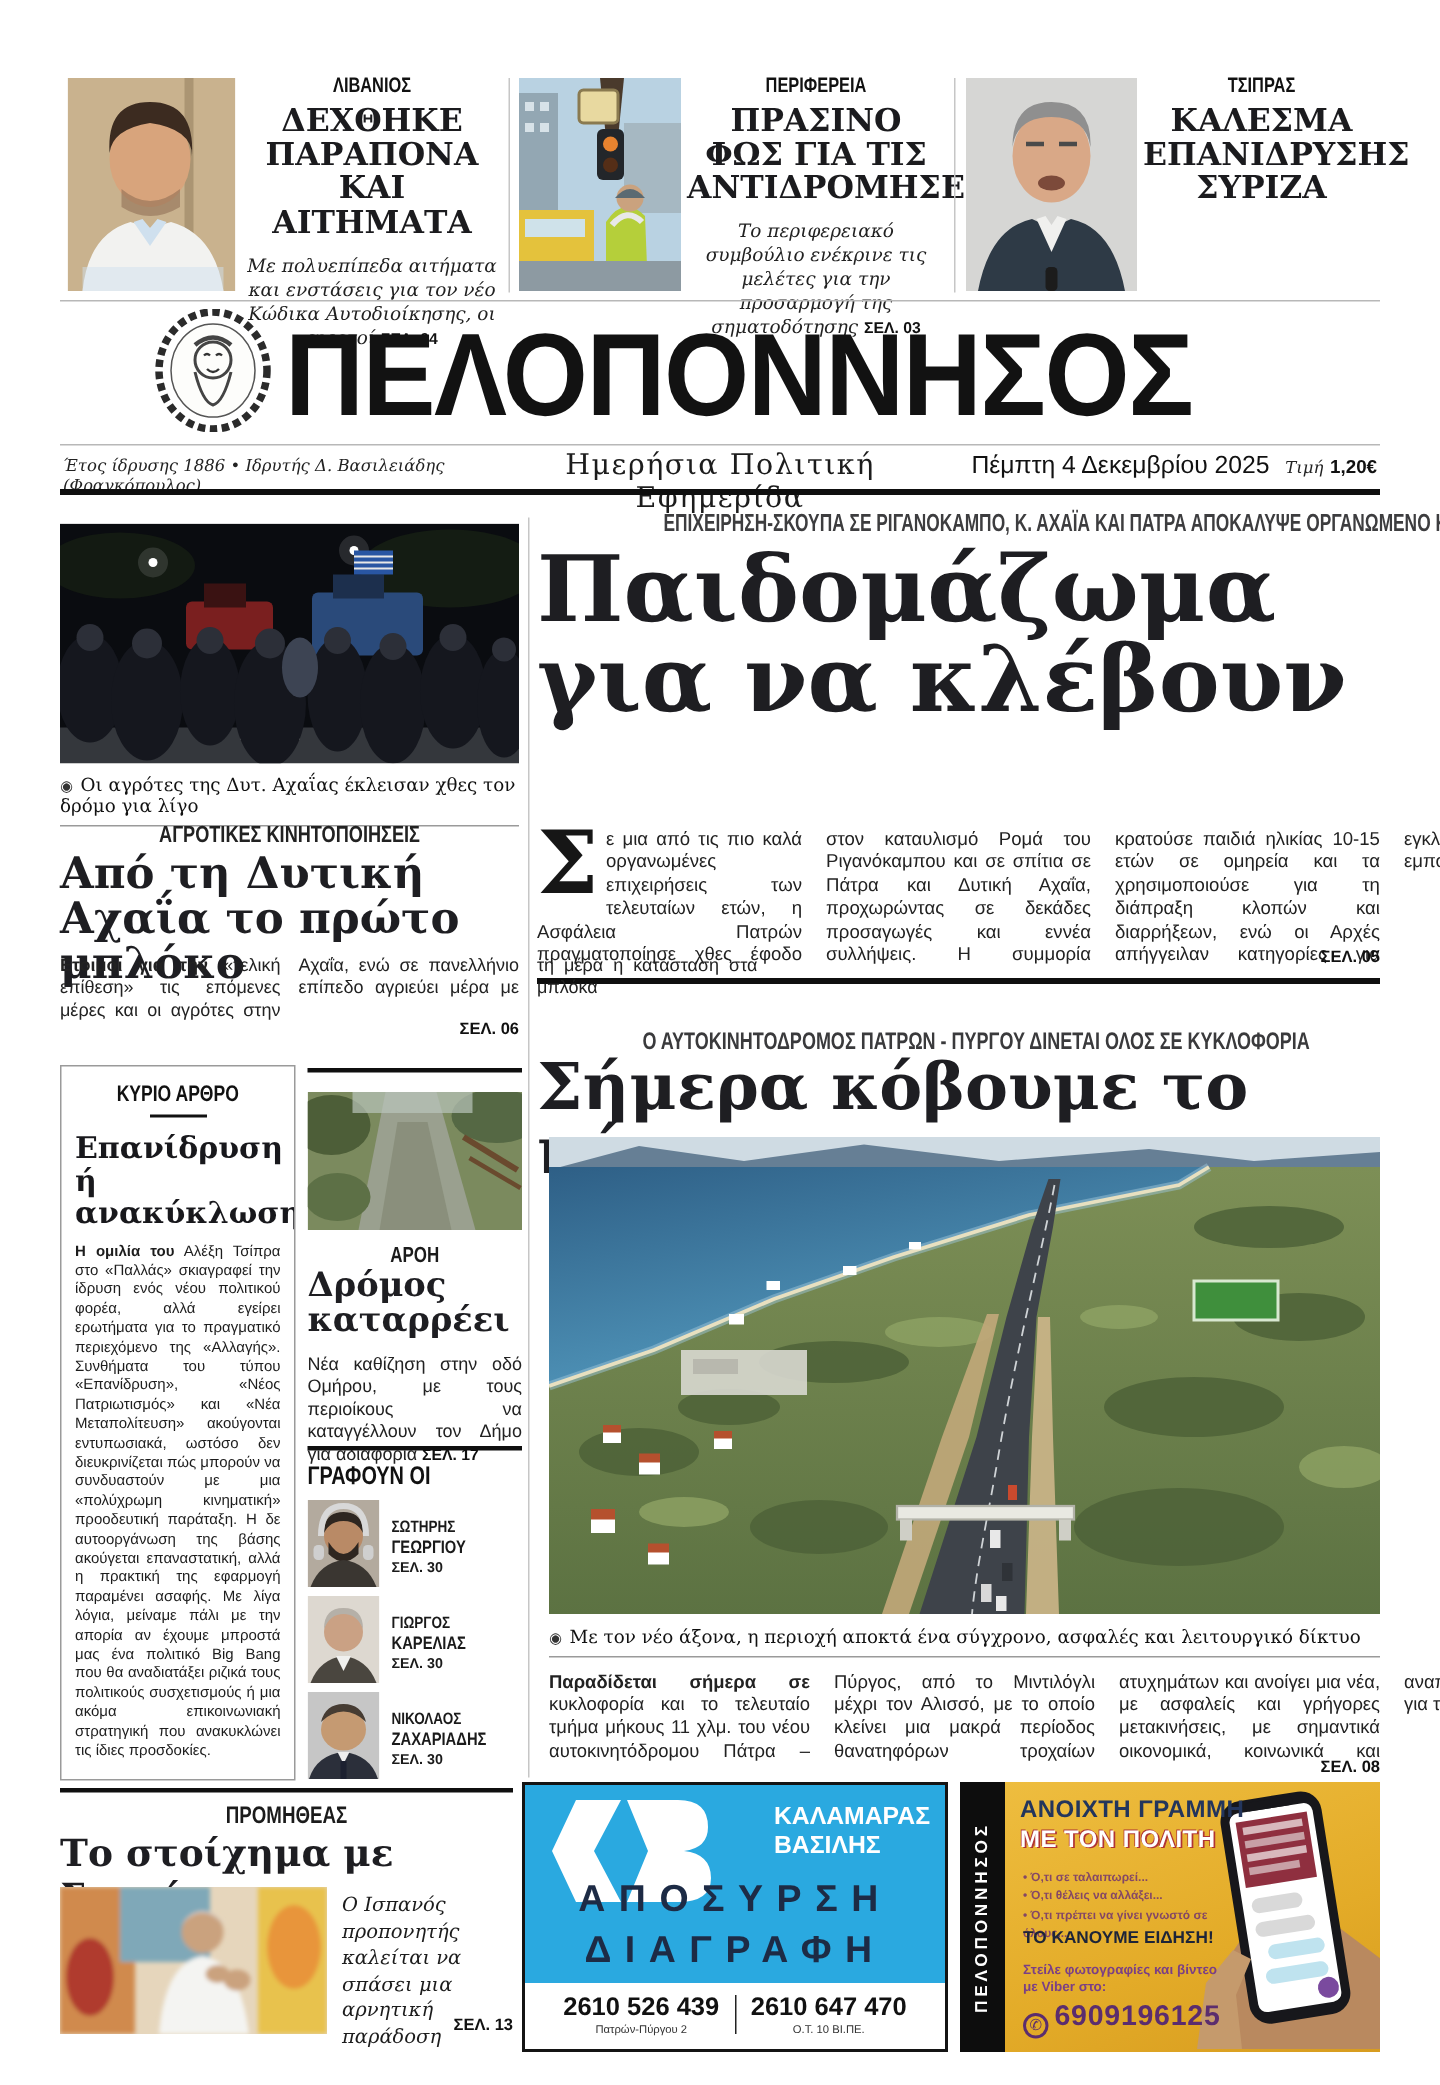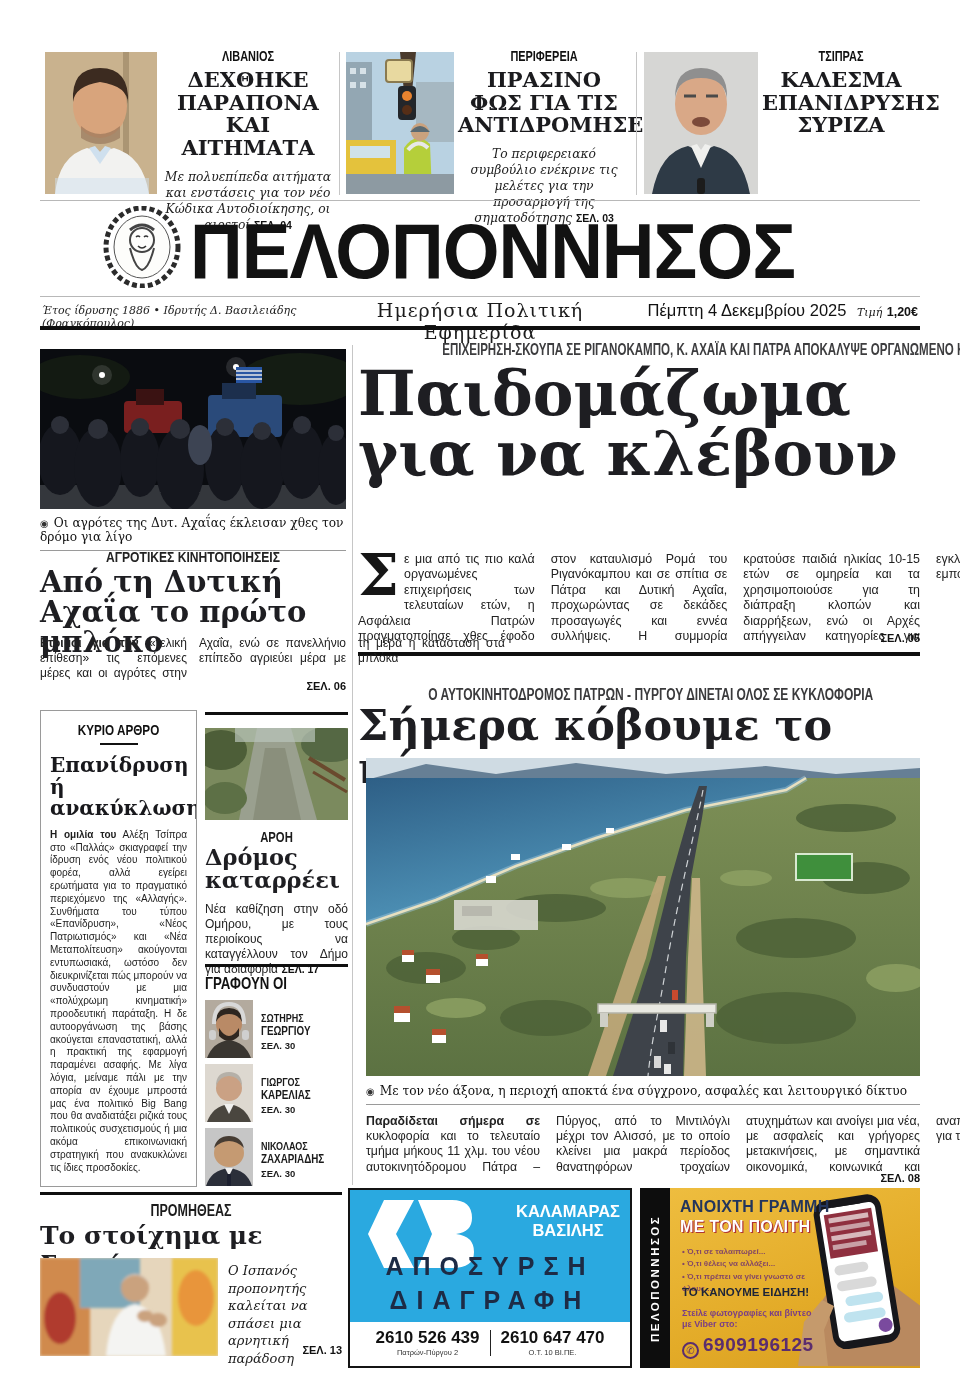--- a/index.html
+++ b/index.html
@@ -36,21 +36,21 @@
   .masthead-title { font-weight:700; font-size:73px; letter-spacing:-1px; color:#121212; transform:scaleY(1.07); transform-origin:top; white-space:nowrap; }
 
   .big-headline { font-family:"DejaVu Serif","Liberation Serif",serif; font-weight:700; color:#1e1e22; text-align:left; }
 
   .auth-first { font-size:11px; font-weight:700; transform:scaleX(0.82); transform-origin:left; display:block; white-space:nowrap; }
   .auth-last  { font-size:12px; font-weight:700; transform:scaleX(0.82); transform-origin:left; display:block; white-space:nowrap; }
   .auth-page  { font-size:9.5px; font-weight:700; margin-top:2px; display:block; }
 
   .ad1 { border:2px solid #141414; }
   .ad1-blue { position:relative; width:100%; height:132px; }
-  .ad1-name { position:absolute; right:10px; top:12px; text-align:center; color:#fff; font-weight:700; font-size:16.5px; line-height:1.18; }
+  .ad1-name { position:absolute; right:10px; top:12px; text-align:left; color:#fff; font-weight:700; font-size:16.5px; line-height:1.18; }
   .ad1-line { position:absolute; width:100%; text-align:center; font-weight:700; font-size:25px; letter-spacing:9px; color:#1d2b45; }
   .ad1-phones { display:flex; height:42px; background:#fff; align-items:center; justify-content:center; }
   .ad1-cell { text-align:center; padding:0 10px; }
   .ad1-phone { font-weight:700; font-size:17px; color:#111; line-height:1; }
   .ad1-addr { font-size:7.5px; color:#333; margin-top:2px; }
   .ad1-sep { width:1px; height:26px; background:#222; }
 
   .vert-brand { writing-mode:vertical-rl; transform:rotate(180deg); color:#fff; font-weight:700; font-size:11.5px; letter-spacing:2.5px; height:100%; width:100%; display:flex; align-items:center; justify-content:center; }
 
   .ad2-t1 { font-weight:700; font-size:16px; color:#23355c; letter-spacing:.3px; }

